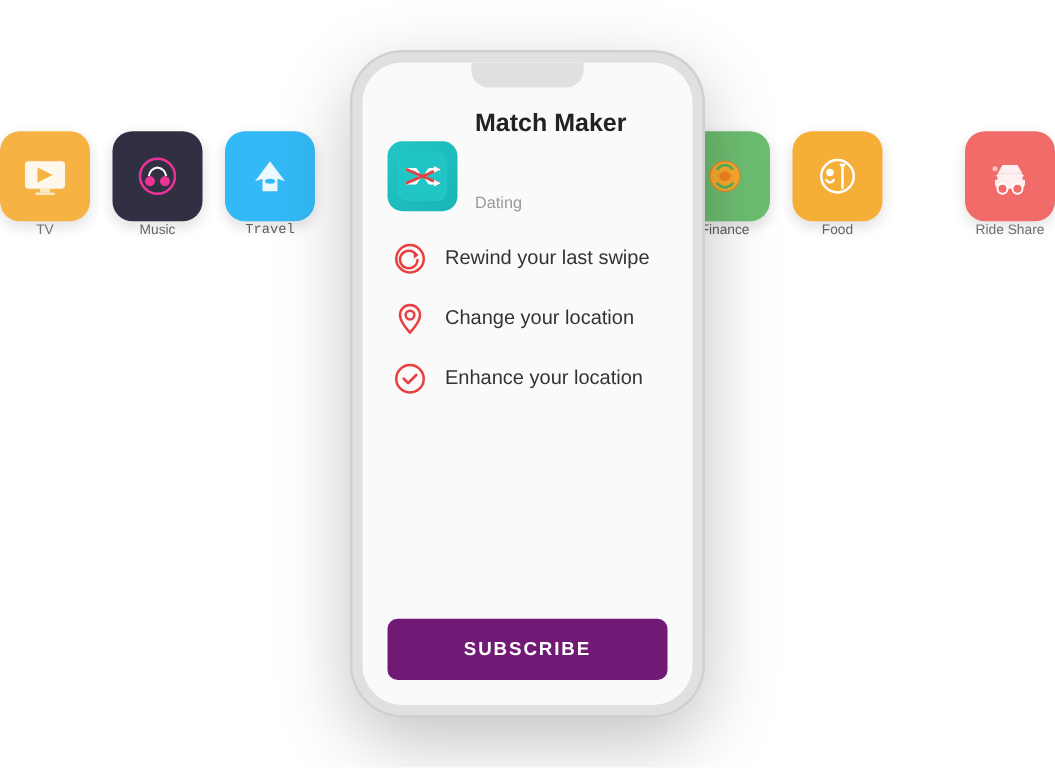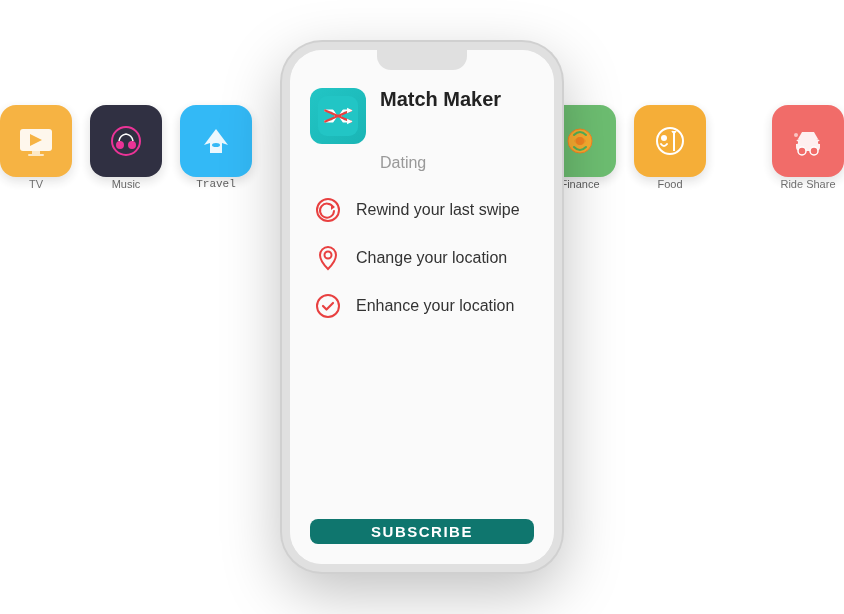--- a/index.html
+++ b/index.html
@@ -124,21 +124,21 @@
       border-radius: 32px;
       overflow: hidden;
       display: flex;
       flex-direction: column;
       padding: 30px 20px 20px;
     }
 
     
     .phone-app-header {
       display: flex;
-      align-items: flex-start;
+      align-items: flex-end;
       gap: 14px;
       margin-bottom: 24px;
       margin-top: 8px;
     }
 
     .phone-app-icon {
       width: 56px;
       height: 56px;
       border-radius: 12px;
       background: linear-gradient(135deg, #22c5c5 0%, #1ab5b5 100%);
@@ -156,21 +156,21 @@
     }
 
     .phone-app-name {
       font-size: 20px;
       font-weight: 700;
       color: #222;
       line-height: 1.1;
     }
 
     .phone-app-subtitle {
-      font-size: 16px;
+      font-size: 13px;
       color: #999;
       margin-top: 44px;
     }
 
     
     .feature-list {
       display: flex;
       flex-direction: column;
       gap: 20px;
       margin-bottom: 30px;
@@ -193,25 +193,25 @@
     }
 
     .feature-text {
       font-size: 16px;
       color: #333;
       font-weight: 500;
     }
 
     
     .subscribe-btn {
-      background: #0f766e;
+      background: #701a75;
       color: #fff;
       border: none;
       border-radius: 8px;
-      padding: 4px;
+      padding: 16px;
       font-size: 15px;
       font-weight: 800;
       letter-spacing: 1.5px;
       text-transform: uppercase;
       cursor: pointer;
       width: 100%;
       margin-top: auto;
     }
 
   </style>

